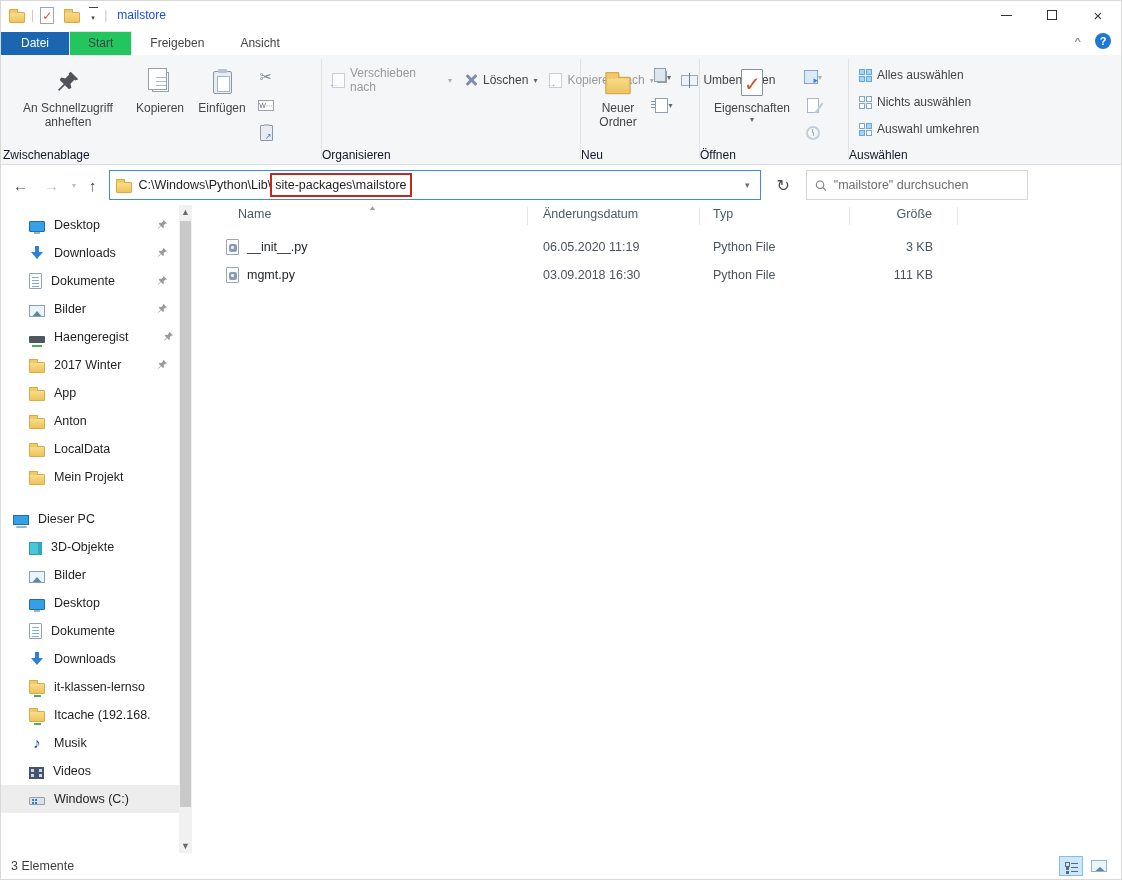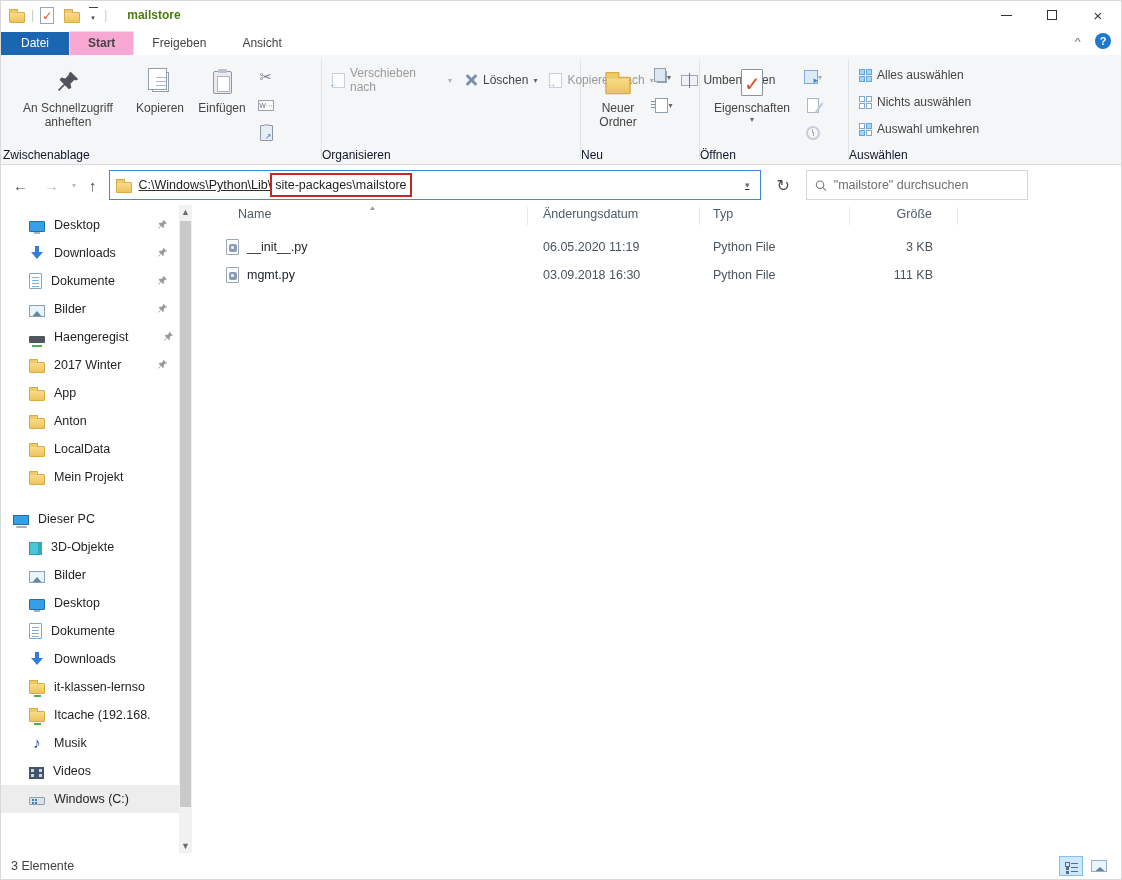--- a/index.html
+++ b/index.html
@@ -2,21 +2,21 @@
 <html><head>
 <meta charset="utf-8">
 <style>
   * { margin:0; padding:0; box-sizing:border-box; }
   html,body { width:1122px; height:880px; background:#fff; font-family:"Liberation Sans","DejaVu Sans",sans-serif; font-size:12px; color:#333; overflow:hidden; }
   .window { width:1122px; height:880px; display:flex; flex-direction:column; background:#fff; border:1px solid #d9d9d9; }
 
   
   .titlebar { height:28px; display:flex; align-items:center; padding-left:8px; background:#fff; flex:none; }
   .titlebar .sep { color:#c9c9c9; margin:0 6px; font-size:12px; }
-  .title-text { margin-left:14px; font-size:12px; color:#4d7c0f;font-weight:bold; }
+  .title-text { margin-left:4px; font-size:12px; color:#1d4ed8; }
   .win-controls { margin-left:auto; display:flex; height:100%; }
   .win-btn { width:46px; height:100%; display:flex; align-items:center; justify-content:center; color:#333; }
   .glyph-min { width:11px; height:0; border-bottom:1px solid #333; display:inline-block; }
   .glyph-max { width:10px; height:10px; border:1px solid #333; display:inline-block; }
   .glyph-close { font-size:15px; color:#333; line-height:1; }
 
   
   .ico { position:relative; display:inline-block; flex:none; }
   .ic-folder { width:16px; height:11px; background:linear-gradient(#f9dc8a,#eec35e); border:1px solid #d8ab47; border-radius:1px; margin-top:4px; }
   .ic-folder:before { content:""; position:absolute; top:-4px; left:-1px; width:7px; height:3px; background:#f0c969; border:1px solid #d8ab47; border-bottom:none; border-radius:1px 1px 0 0; }
@@ -45,21 +45,21 @@
   .ic-pyfile { width:13px; height:16px; background:#fff; border:1px solid #9aa7b3; border-radius:1px; }
   .ic-pyfile:before { content:""; position:absolute; left:2px; top:4px; width:8px; height:8px; background:#8b9bb5; border-radius:2px; }
   .ic-pyfile:after { content:""; position:absolute; left:4px; top:6px; width:3px; height:3px; background:#e8eef5; border-radius:1px; }
   .ic-pin { width:12px; height:12px; }
   .ic-pin svg { display:block; }
 
   
   .tabrow { height:26px; display:flex; align-items:flex-end; background:#fff; flex:none; position:relative; }
   .tab { padding:4px 18px 5px; font-size:12px; color:#444; }
   .tab-file { background:#1a66b0; color:#fff; padding:4px 20px 5px; }
-  .tab-active { background:#f9a8d4; border:1px solid #e3e4e5; border-bottom:none;font-weight:bold; }
+  .tab-active { background:#22c55e; border:1px solid #e3e4e5; border-bottom:none; }
   .tabrow-right { position:absolute; right:10px; top:4px; display:flex; align-items:center; gap:14px; }
   .ribbon-collapse { color:#8a8a8a; font-size:11px; font-weight:bold; transform:scaleY(.8); }
   .help-badge { width:16px; height:16px; border-radius:50%; background:#1d78d2; color:#fff; font-size:11px; font-weight:bold; display:flex; align-items:center; justify-content:center; }
 
   
   .ribbon { height:110px; background:#f5f6f7; border-bottom:1px solid #dadcde; display:flex; flex:none; padding-left:2px; }
   .rgroup { position:relative; display:flex; align-items:flex-start; padding:6px 4px 18px; }
   .rgroup-label { position:absolute; bottom:2px; left:0; right:0; color:#0f172a; font-size:12px; }
   .rsep { width:1px; background:#e1e3e5; margin:4px 0; flex:none; }
   .bigbtn { display:flex; flex-direction:column; align-items:center; padding:2px 4px; }
@@ -106,21 +106,21 @@
   .ic-history:after { content:""; position:absolute; left:4px; top:1px; width:1px; height:4px; background:#8e9bac; box-shadow:1px 3px 0 #8e9bac; }
   .sel-grid { width:13px; height:13px; display:grid; grid-template-columns:6px 6px; grid-template-rows:6px 6px; gap:1px; }
   .sel-grid span { border:1px solid #7fa8cf; background:#fff; }
   .sel-grid span.f { background:#a9d4f5; border-color:#63a7dd; }
 
   
   .addressrow { height:40px; display:flex; align-items:center; padding:0 10px 0 8px; gap:8px; flex:none; background:#fff; }
   .nav-arrow { font-size:15px; color:#4d4d4d; padding:0 4px; }
   .nav-arrow.disabled { color:#bcbfc2; }
   .nav-chevron { font-size:8px; color:#bcbfc2; padding:0 1px; }
-  .addressbox { flex:1; max-width:652px; height:30px; border:1px solid #3d8ae0; display:flex; align-items:center; padding-left:6px; gap:7px; position:relative;text-decoration:underline; }
+  .addressbox { flex:1; max-width:652px; height:30px; border:1px solid #3d8ae0; display:flex; align-items:center; padding-left:6px; gap:7px; position:relative; }
   .addressbox .path { color:#1f1f1f; font-size:12.5px; white-space:nowrap; }
   .path-highlight { display:inline-block; border:2px solid #c5281c; padding:3px 3px; margin-left:-1px; }
   .addr-chevron { margin-left:auto; padding-right:10px; color:#707070; font-size:9px; }
   .refresh-btn { font-size:16px; color:#4d4d4d; padding:0 8px; }
   .searchbox { width:222px; height:30px; border:1px solid #d6d6d6; display:flex; align-items:center; padding:0 8px; gap:7px; }
   .searchbox input { border:none; outline:none; width:100%; font-size:12.5px; font-family:inherit; color:#444; background:transparent; }
   .searchbox input::placeholder { color:#6e6e6e; opacity:1; }
 
   
   .content { flex:1; display:flex; overflow:hidden; }

